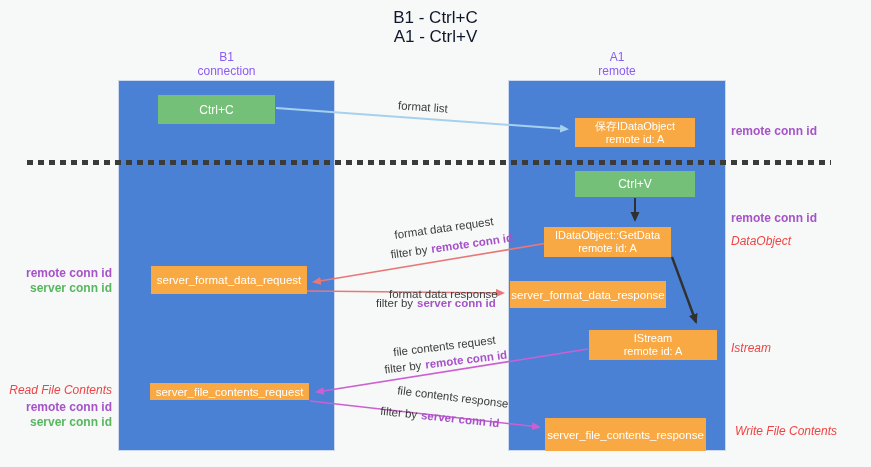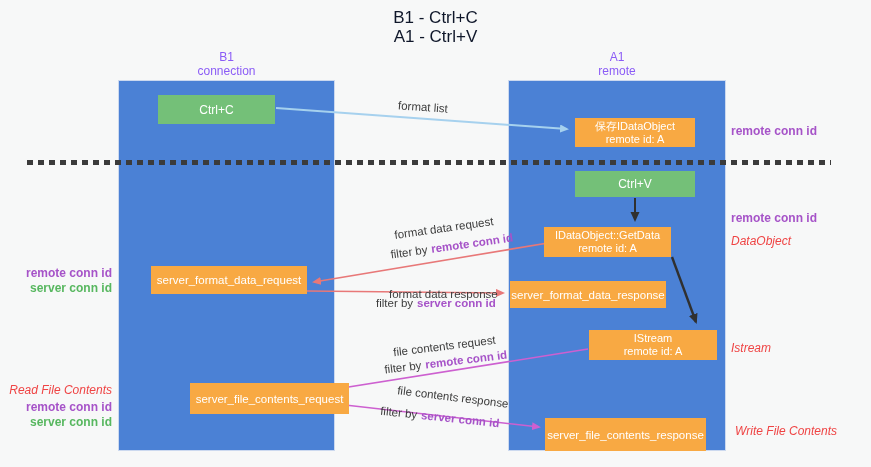--- a/index.html
+++ b/index.html
@@ -128,21 +128,21 @@
 
   <div class="box orange one-line" style="left:510px;top:281px;width:156px;height:27px;">
     <span>server_format_data_response</span>
   </div>
 
   <div class="box orange two-line" style="left:589px;top:330px;width:128px;height:30px;">
     <div>IStream</div>
     <div>remote id: A</div>
   </div>
 
-  <div class="box orange one-line" style="left:150px;top:383px;width:159px;height:31px;margin-left:40px;">
+  <div class="box orange one-line" style="left:150px;top:383px;width:159px;height:17px;">
     <span>server_file_contents_request</span>
   </div>
 
   <div class="box orange one-line" style="left:545px;top:418px;width:161px;height:33px;">
     <span>server_file_contents_response</span>
   </div>
 
   <div class="albl" style="left:398px;top:101px;transform:rotate(4deg);">format list</div>
 
   <div class="albl" style="left:394px;top:222px;transform:rotate(-8deg);">format data request</div>

